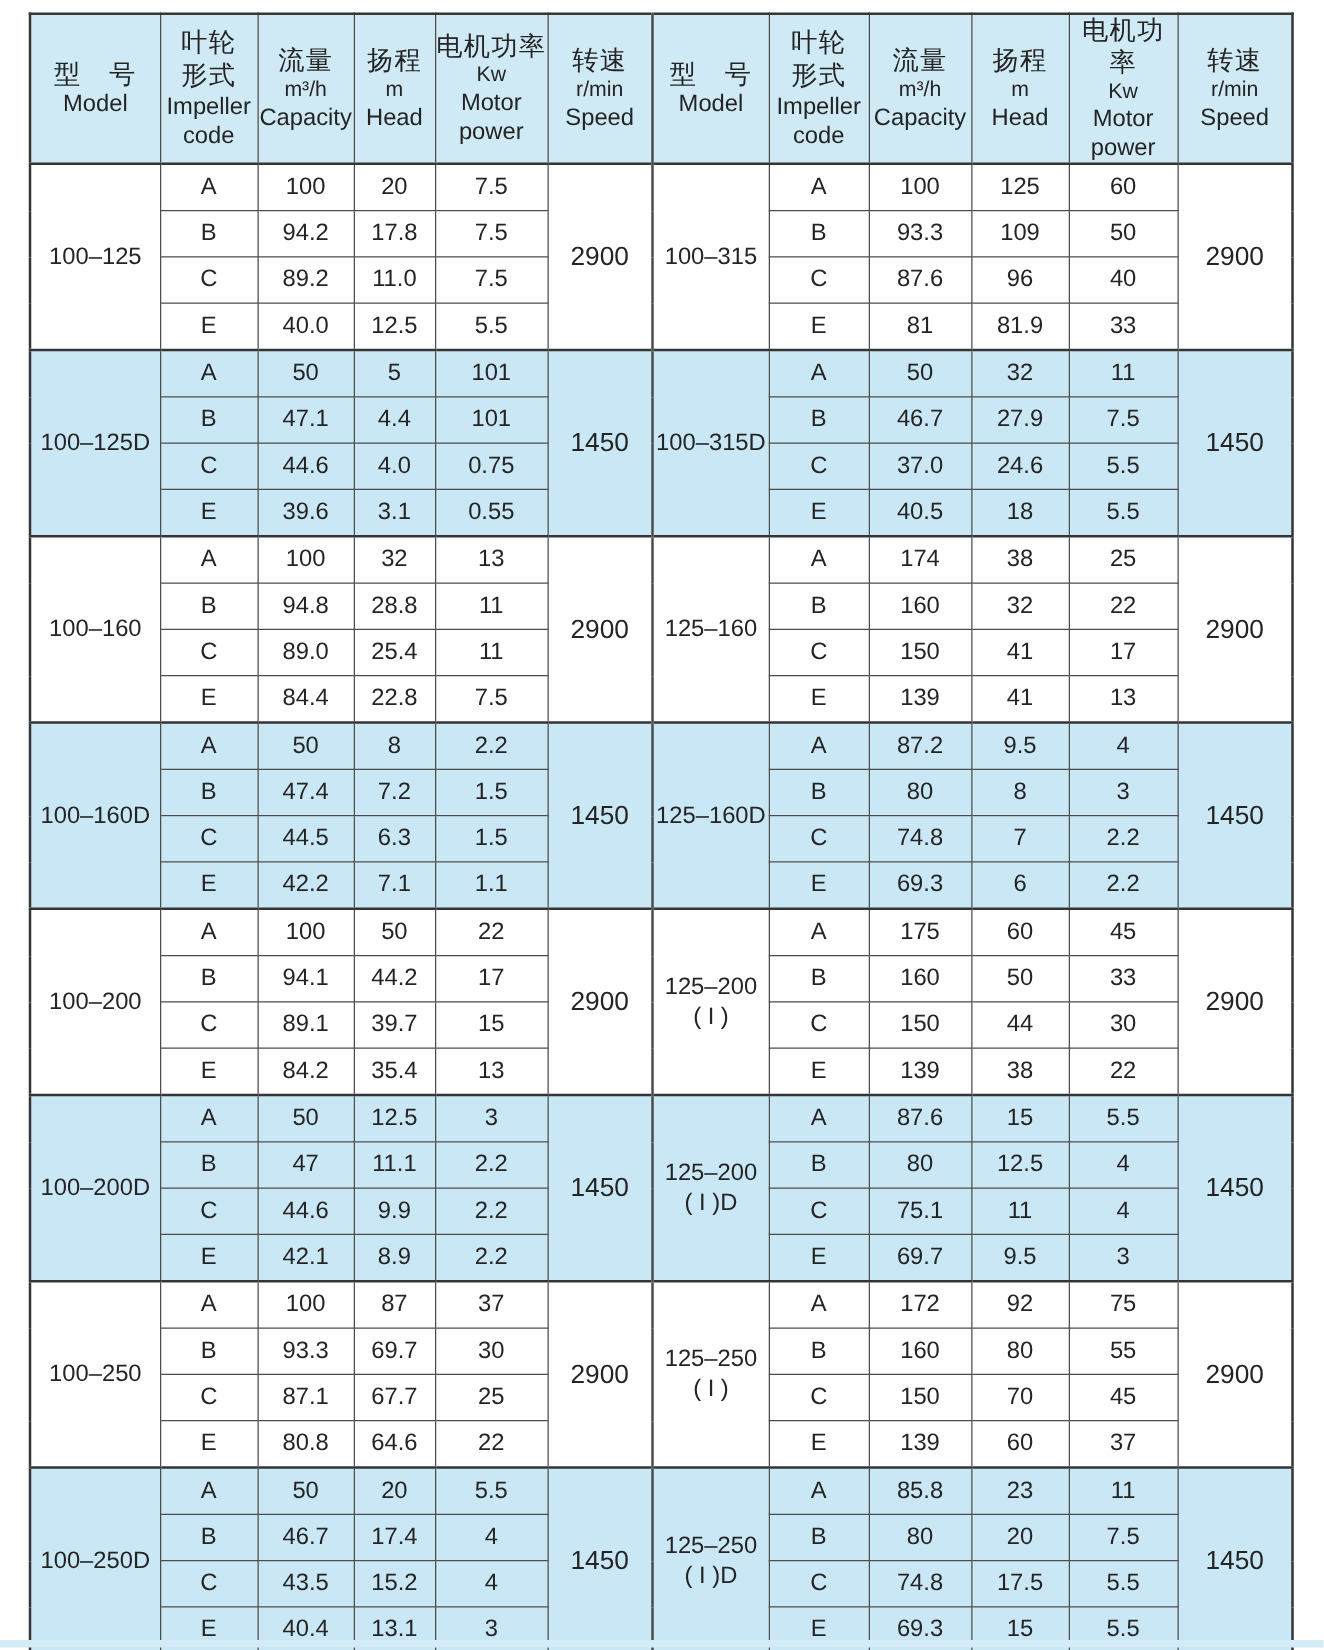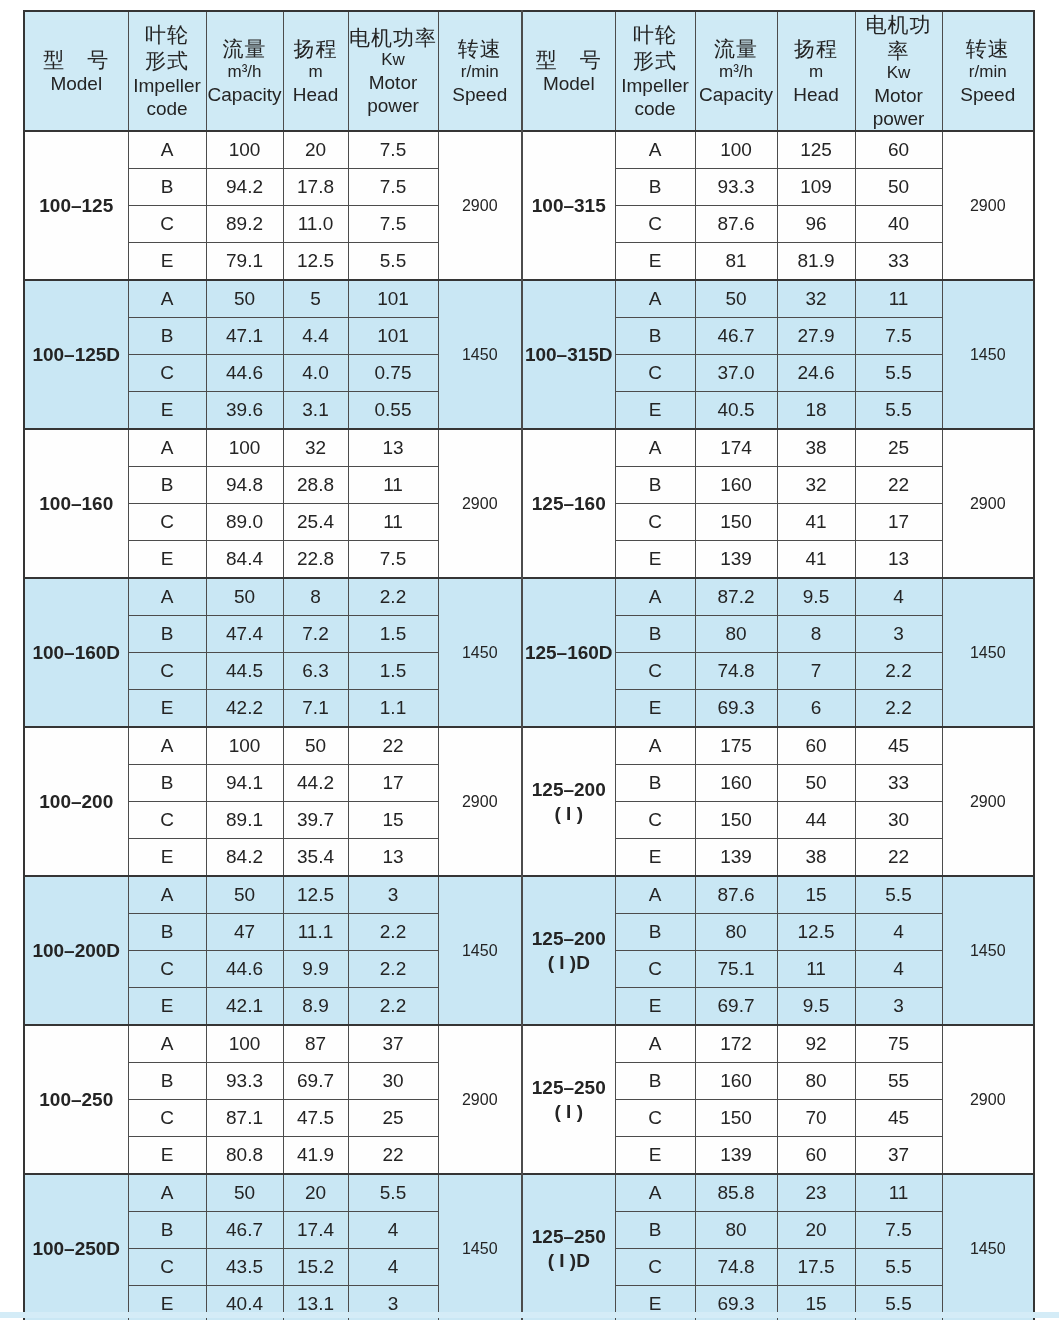--- a/index.html
+++ b/index.html
@@ -31,22 +31,22 @@
   }
   .hzh{font-size:21px;letter-spacing:1px;}
   .hunit{font-size:17px;}
   .hen{font-size:19px;}
   tbody td{
     height:36px;
     font-size:19px;
   }
   td.plain{background:#fefefe;}
   td.shaded{background:#c9e7f4;}
-  td.model{white-space:pre-line;line-height:1.25;font-weight:bold;}
-  td.speed{font-size:16px;}
+  td.model{white-space:pre-line;line-height:1.25;}
+  td.speed{font-size:21px;}
   tr.group-top td{border-top:2px solid #353535;}
   .mid-divider{border-left:2px solid #4c4c4c !important;}
 
   .bottom-strip{
     position:absolute;left:0;top:1312px;
     width:1059px;height:6px;
     background:#d4ecf7;
   }
 </style>
 </head>
@@ -165,21 +165,21 @@
           <td class="plain">89.2</td>
           <td class="plain">11.0</td>
           <td class="plain">7.5</td>
           <td class="plain">C</td>
           <td class="plain">87.6</td>
           <td class="plain">96</td>
           <td class="plain">40</td>
         </tr>
         <tr>
           <td class="plain">E</td>
-          <td class="plain">79.1</td>
+          <td class="plain">40.0</td>
           <td class="plain">12.5</td>
           <td class="plain">5.5</td>
           <td class="plain">E</td>
           <td class="plain">81</td>
           <td class="plain">81.9</td>
           <td class="plain">33</td>
         </tr>
         <tr class="group-top">
           <td rowspan="4" class="model shaded">100–125D</td>
           <td class="shaded">A</td>
@@ -423,31 +423,31 @@
           <td class="plain">69.7</td>
           <td class="plain">30</td>
           <td class="plain">B</td>
           <td class="plain">160</td>
           <td class="plain">80</td>
           <td class="plain">55</td>
         </tr>
         <tr>
           <td class="plain">C</td>
           <td class="plain">87.1</td>
-          <td class="plain">47.5</td>
+          <td class="plain">67.7</td>
           <td class="plain">25</td>
           <td class="plain">C</td>
           <td class="plain">150</td>
           <td class="plain">70</td>
           <td class="plain">45</td>
         </tr>
         <tr>
           <td class="plain">E</td>
           <td class="plain">80.8</td>
-          <td class="plain">41.9</td>
+          <td class="plain">64.6</td>
           <td class="plain">22</td>
           <td class="plain">E</td>
           <td class="plain">139</td>
           <td class="plain">60</td>
           <td class="plain">37</td>
         </tr>
         <tr class="group-top">
           <td rowspan="4" class="model shaded">100–250D</td>
           <td class="shaded">A</td>
           <td class="shaded">50</td>

